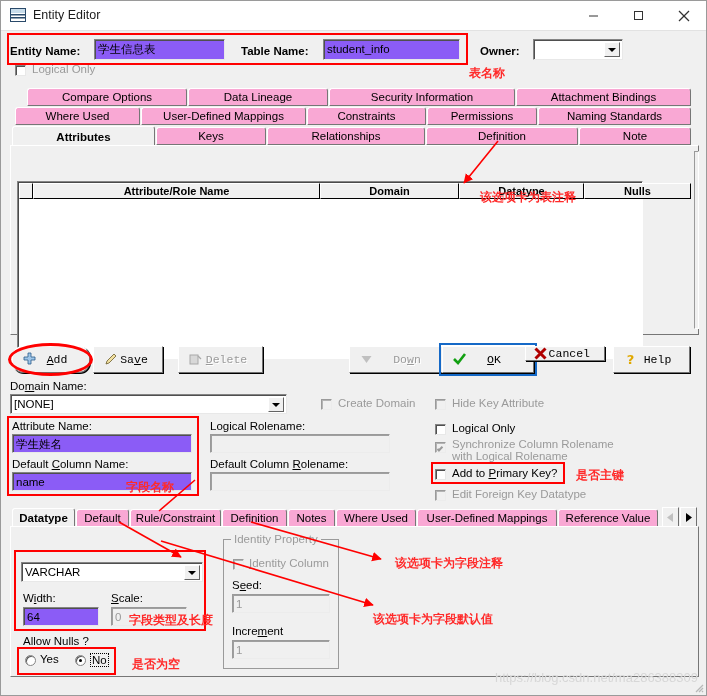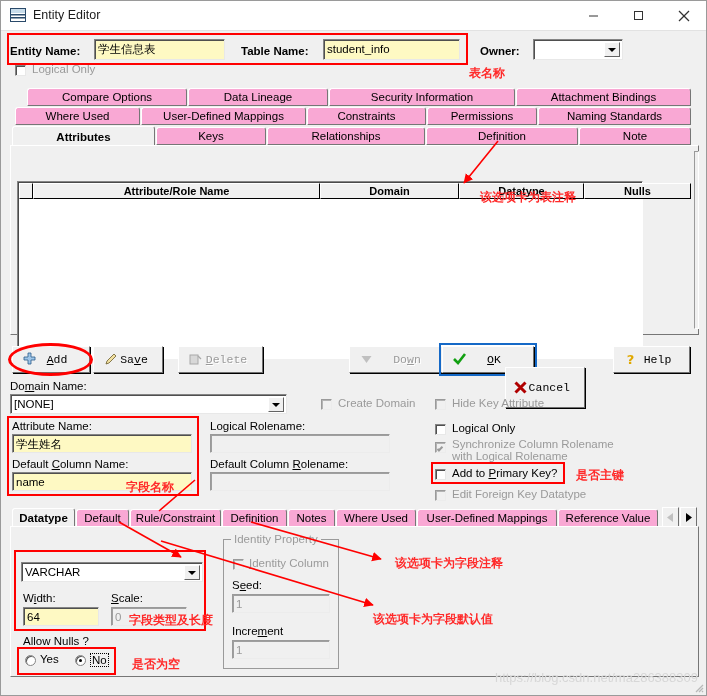--- a/index.html
+++ b/index.html
@@ -19,21 +19,21 @@
   .tb-btn{position:absolute;top:0;width:45px;height:29px;display:flex;align-items:center;justify-content:center;color:#222;font-size:13px;}
   .tb-min{right:90px;}
   .tb-max{right:45px;}
   .tb-close{right:0px;}
 
   
   .lbl{position:absolute;font-size:11.5px;color:#000;white-space:nowrap;font-family:"Liberation Sans",sans-serif;}
   .lbl u{text-decoration:underline;}
   .lbl.dis{color:#9a9a9a;}
 
-  .tfield{position:absolute;background:#fef9c3;border:1px solid;border-color:#848484 #e8e8e8 #e8e8e8 #848484;
+  .tfield{position:absolute;background:#8b5cf6;border:1px solid;border-color:#848484 #e8e8e8 #e8e8e8 #848484;
           box-shadow:inset 1px 1px 0 #4f4f4f;box-sizing:border-box;font-size:11.5px;
           padding:1px 0 0 3px;color:#000;overflow:hidden;white-space:nowrap;line-height:16px;}
   .tfield.dis{background:#f0f0f0;color:#9a9a9a;box-shadow:inset 1px 1px 0 #9f9f9f;border-color:#9a9a9a #ececec #ececec #9a9a9a;}
 
   .combo{position:absolute;background:#fff;border:1px solid;border-color:#848484 #e8e8e8 #e8e8e8 #848484;
          box-shadow:inset 1px 1px 0 #4f4f4f;box-sizing:border-box;font-size:11.5px;padding:1px 0 0 3px;line-height:17px;overflow:hidden;}
   .combo .arrow{position:absolute;right:2px;top:2px;width:16px;height:15px;background:#f0f0f0;
                 border:1px solid;border-color:#ffffff #636363 #636363 #ffffff;box-sizing:border-box;
                 display:flex;align-items:center;justify-content:center;}
   .combo .arrow i{display:block;width:0;height:0;border-left:4px solid transparent;border-right:4px solid transparent;border-top:4px solid #000;}
@@ -161,21 +161,21 @@
     <div class="ghead">
       <div class="gh first"></div>
       <div class="gh" style="width:287px;">Attribute/Role Name</div>
       <div class="gh" style="width:139px;">Domain</div>
       <div class="gh" style="width:125px;">Datatype</div>
       <div class="gh" style="width:107px;">Nulls</div>
     </div>
   </div>
   <div class="sunken" style="left:693px;top:150px;width:5px;height:178px;"></div>
 
-  <div class="btn" style="left:11px;top:345px;width:78px;height:27px;">
+  <div class="btn" style="left:11px;top:345px;width:78px;height:27px;border-radius:11px;">
     <span class="bico">
       <svg width="15" height="15" viewBox="0 0 15 15">
           <path d="M6 1h3v4h4v3H9v4H6V8H2V5h4z" fill="#9fc6e8" stroke="#2a5a8a" stroke-width="0.8"></path>
         </svg>
     </span>
     <span class="blab"><u>A</u>dd</span>
   </div>
   <div class="btn" style="left:92px;top:345px;width:70px;height:27px;">
     <span class="bico">
       <svg width="15" height="15" viewBox="0 0 15 15">
@@ -202,21 +202,21 @@
     <span class="blab">Do<u>w</u>n</span>
   </div>
   <div class="btn focus" style="left:441px;top:345px;width:92px;height:27px;">
     <span class="bico">
       <svg width="15" height="15" viewBox="0 0 15 15">
           <path d="M2 7l4 4 7-9" fill="none" stroke="#12a012" stroke-width="2.6"></path>
         </svg>
     </span>
     <span class="blab"><u>O</u>K</span>
   </div>
-  <div class="btn" style="left:504px;top:345px;width:80px;height:41px;margin-top:21px;">
+  <div class="btn" style="left:524px;top:345px;width:80px;height:15px;">
     <span class="bico">
       <svg width="15" height="15" viewBox="0 0 15 15">
           <path d="M2.5 2.5l10 10M12.5 2.5l-10 10" stroke="#b00000" stroke-width="3"></path>
         </svg>
     </span>
     <span class="blab">Cancel</span>
   </div>
   <div class="btn" style="left:612px;top:345px;width:77px;height:27px;">
     <span class="bico">
       <svg width="15" height="15" viewBox="0 0 15 15">

